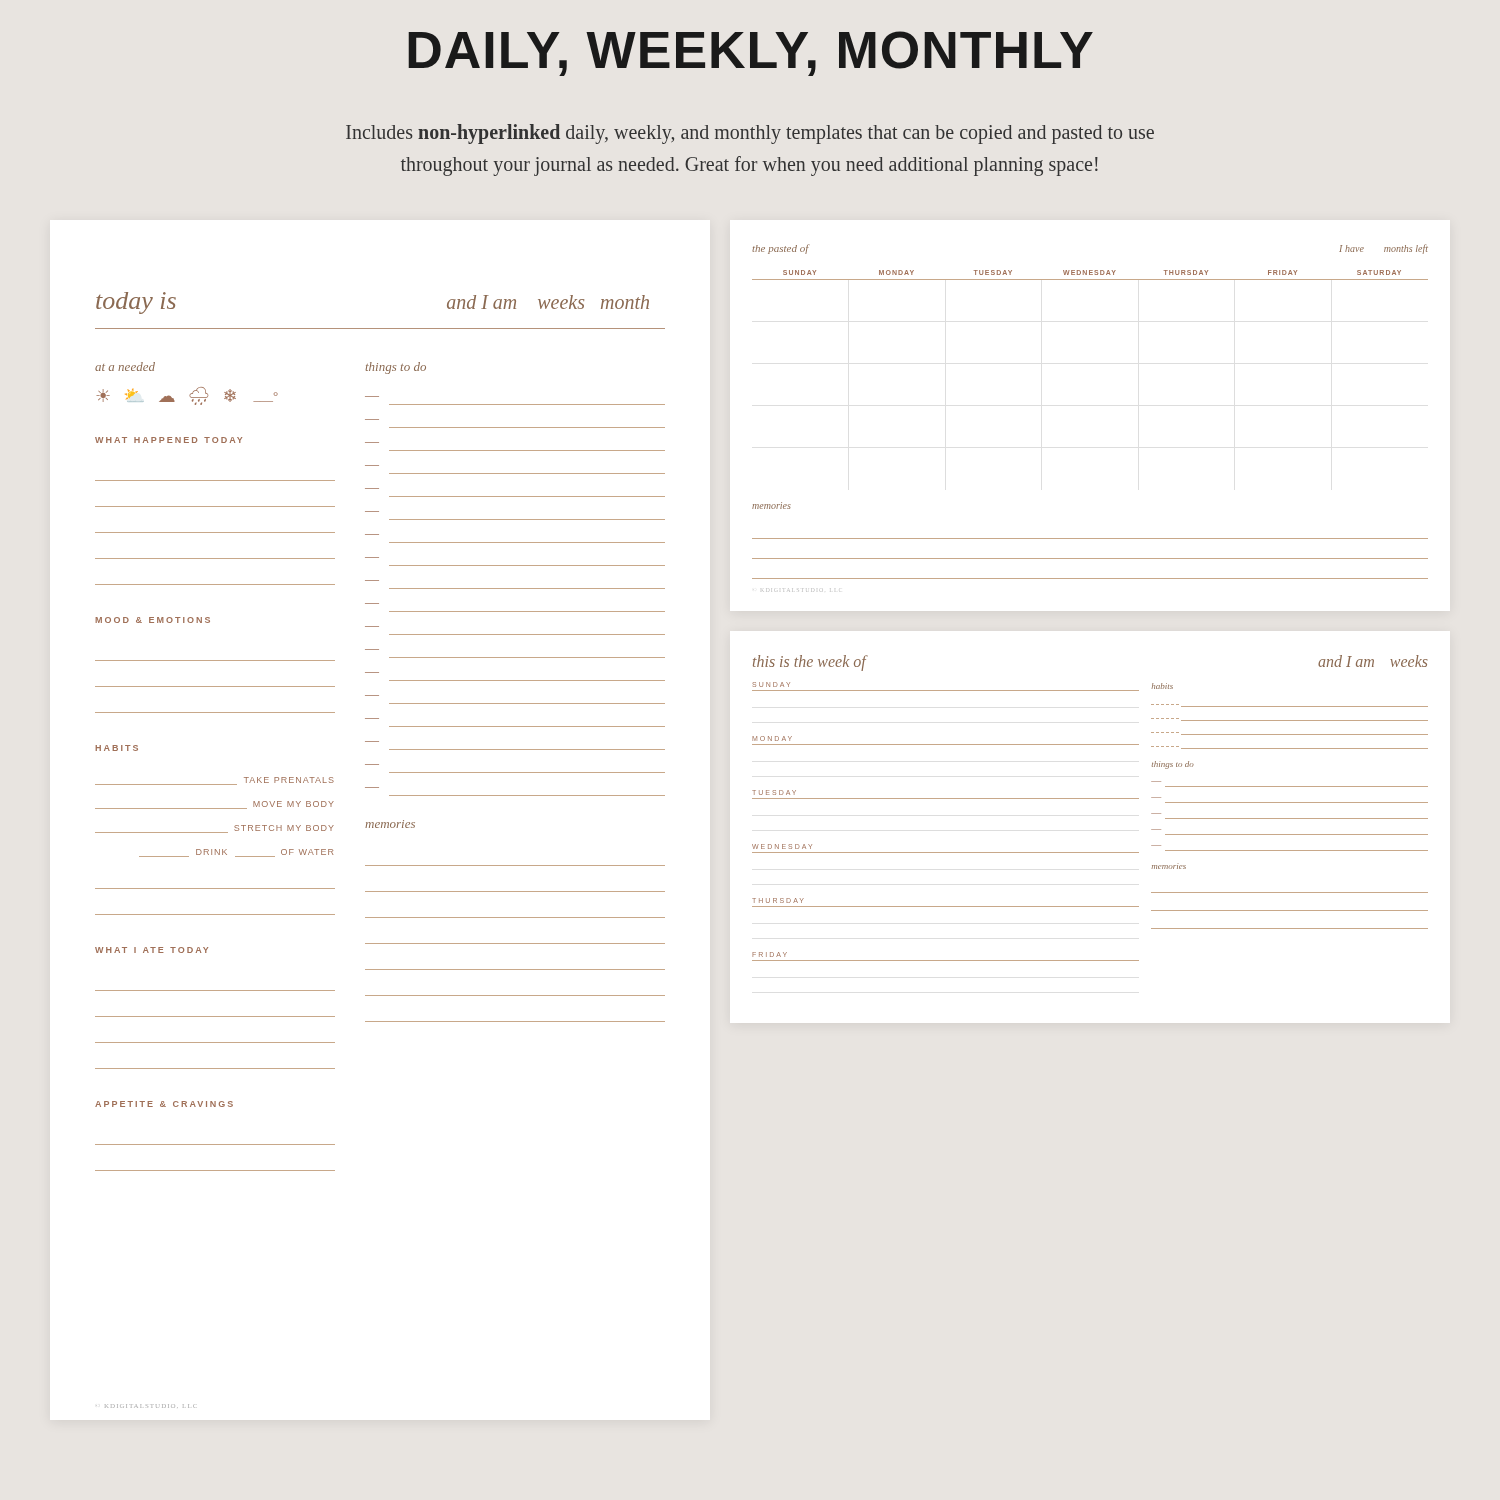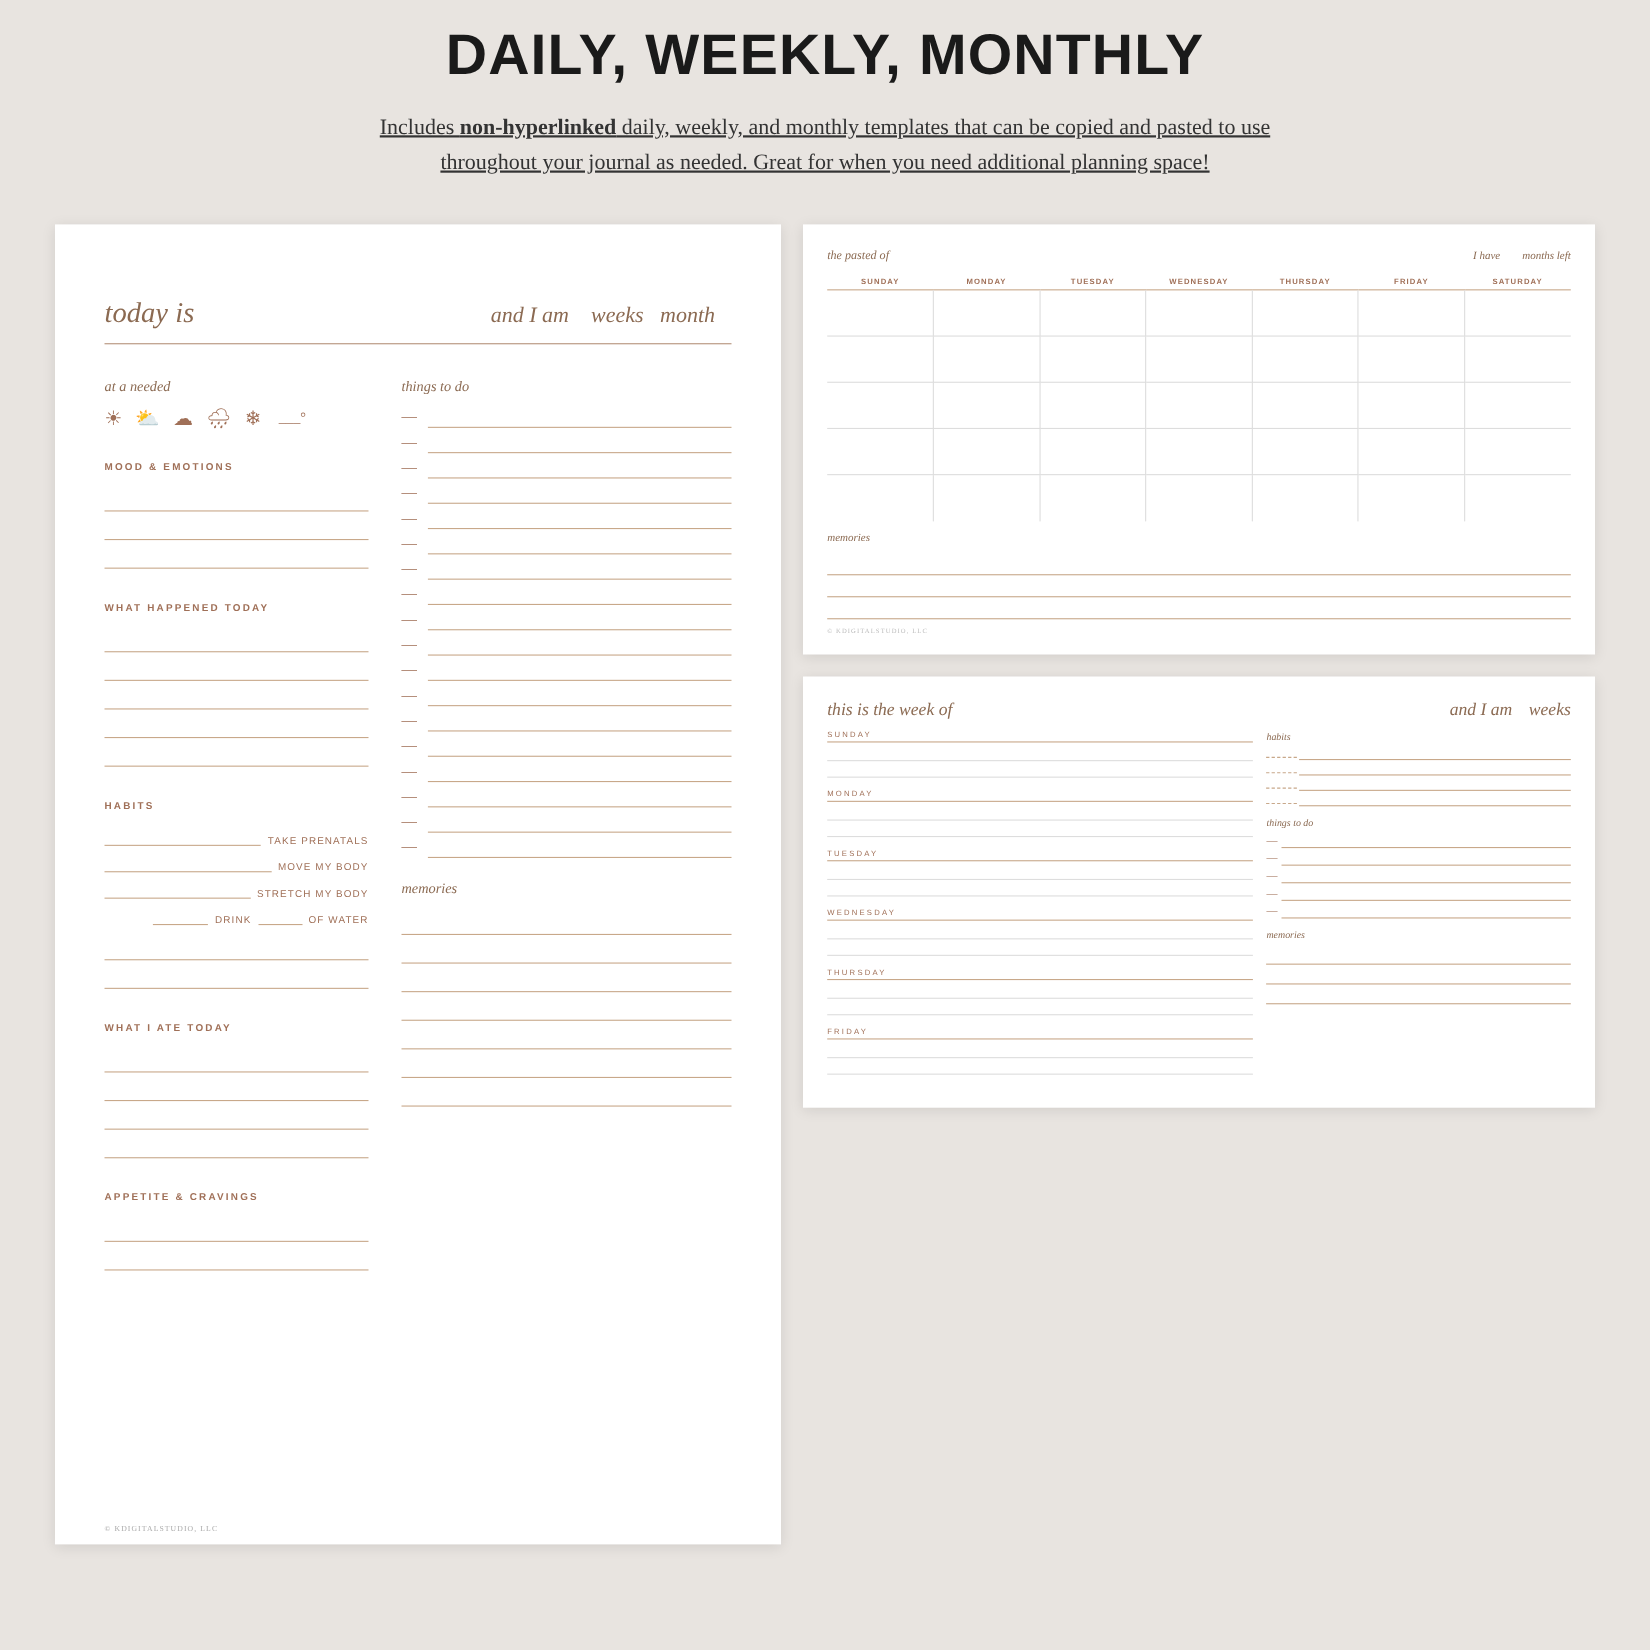--- a/index.html
+++ b/index.html
@@ -13,32 +13,31 @@
       align-items: center;
       padding: 20px 30px 40px;
     }
 
     .main-title {
       font-family: Arial Black, sans-serif;
       font-size: 52px;
       font-weight: 900;
       color: #1a1a1a;
       text-align: center;
-      margin-bottom: 20px;
+      margin-bottom: 36px;
       letter-spacing: 1px;
     }
 
     .subtitle {
       font-size: 20px;
       color: #333;
       text-align: center;
       max-width: 900px;
       line-height: 1.6;
       margin-bottom: 40px;
-      text-decoration: underline;
     }
 
     .subtitle strong {
       font-weight: bold;
     }
 
     .templates-container {
       display: flex;
       gap: 20px;
       width: 100%;
@@ -491,33 +490,33 @@
             <span class="weather-icon">☀</span>
             <span class="weather-icon">⛅</span>
             <span class="weather-icon">☁</span>
             <span class="weather-icon">🌧</span>
             <span class="weather-icon">❄</span>
             <span class="temp-blank">___°</span>
           </div>
         </div>
 
         <div class="daily-section">
+          <div class="section-label">WHAT HAPPENED TODAY</div>
+          <div class="write-lines">
+            <div class="write-line"></div>
+            <div class="write-line"></div>
+            <div class="write-line"></div>
+            <div class="write-line"></div>
+            <div class="write-line"></div>
+          </div>
+        </div>
+
+        <div class="daily-section">
           <div class="section-label">MOOD &amp; EMOTIONS</div>
           <div class="write-lines">
-            <div class="write-line"></div>
-            <div class="write-line"></div>
-            <div class="write-line"></div>
-          </div>
-        </div>
-
-        <div class="daily-section">
-          <div class="section-label">WHAT HAPPENED TODAY</div>
-          <div class="write-lines">
-            <div class="write-line"></div>
-            <div class="write-line"></div>
             <div class="write-line"></div>
             <div class="write-line"></div>
             <div class="write-line"></div>
           </div>
         </div>
 
         <div class="daily-section">
           <div class="section-label">HABITS</div>
           <div class="habit-row">
             <div class="habit-line"></div>

